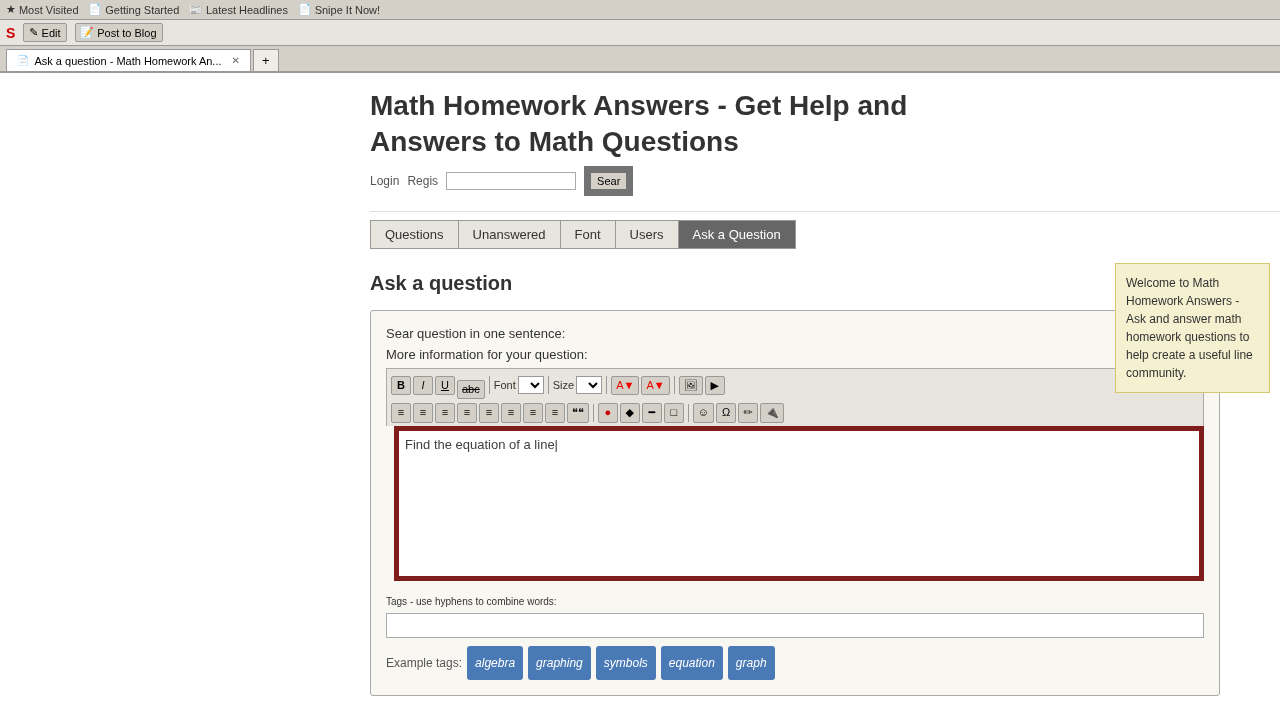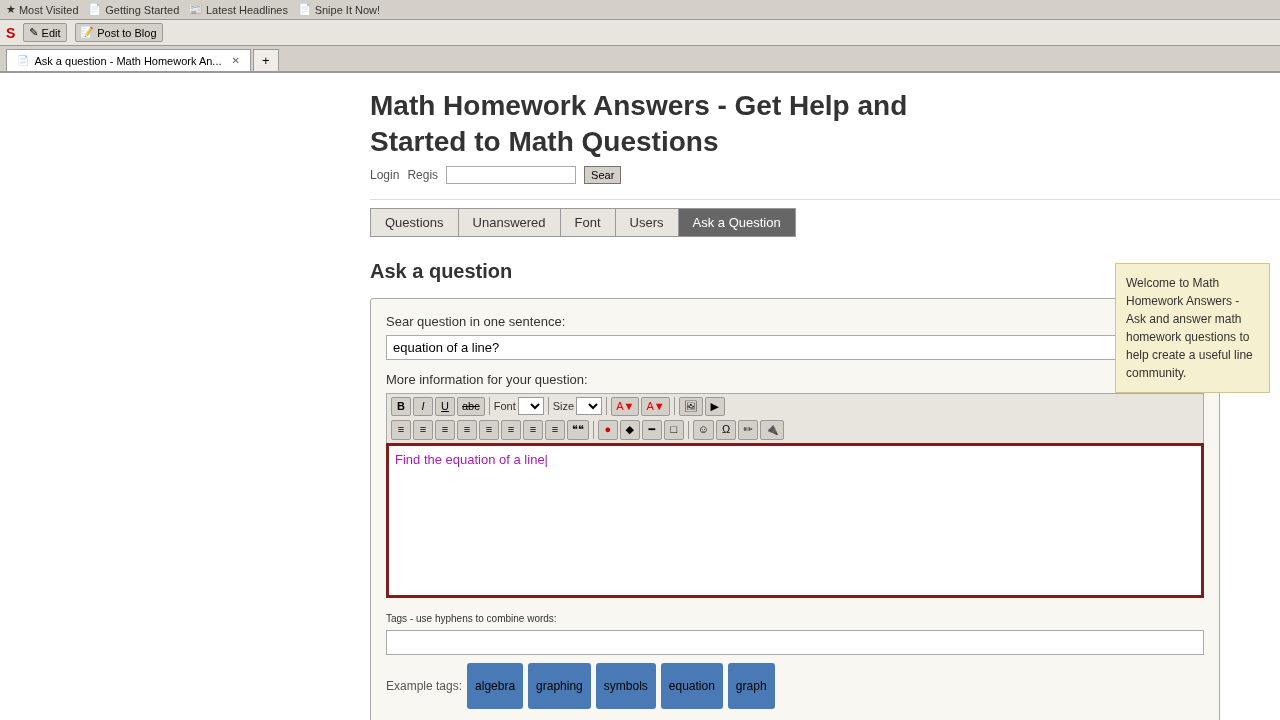--- a/index.html
+++ b/index.html
@@ -81,21 +81,21 @@
     }
     .header-link { color: #555; text-decoration: none; cursor: pointer; }
     .search-box {
       border: 1px solid #aaa;
       padding: 2px 4px;
       font-size: 11px;
       width: 130px;
     }
     .search-btn {
       background: #d4d0c8;
-      border: 1px solid #737373;
+      border: 7px solid #737373;
       padding: 2px 6px;
       font-size: 11px;
       cursor: pointer;
     }
 
     
     .nav-bar {
       padding: 8px 0;
       display: flex;
       gap: 0;
@@ -181,42 +181,43 @@
       padding: 1px 4px;
       font-size: 11px;
       cursor: pointer;
       min-width: 20px;
       text-align: center;
       line-height: 1.4;
     }
     .tb-btn.bold { font-weight: bold; }
     .tb-btn.italic { font-style: italic; }
     .tb-btn.underline { text-decoration: underline; }
-    .tb-btn.strike { text-decoration: line-through; }
+    .tb-btn.strike { text-decoration: line-through; margin-top: 8px; }
     .tb-select {
       border: 1px solid #999;
       background: #fff;
       font-size: 11px;
       padding: 1px 2px;
       cursor: pointer;
     }
     .tb-separator {
       width: 1px;
       height: 18px;
       background: #999;
       margin: 0 2px;
     }
     .tb-label { font-size: 11px; color: #333; }
     .editor-area {
-      border: 3px solid #7f1d1d;
+      border: 5px solid #7f1d1d;
       background: #fff;
       min-height: 155px;
       padding: 6px;
       font-size: 13px;
-      color: #a21caf;
+      color: #404040;
+      margin-left: 8px;
     }
     .editor-cursor::after {
       content: '|';
       animation: blink 1s step-end infinite;
     }
     @keyframes blink { 50% { opacity: 0; } }
 
     
     .tags-section {
       margin-top: 15px;
@@ -240,26 +241,27 @@
       align-items: center;
       gap: 5px;
       flex-wrap: wrap;
     }
     .example-tags-label {
       font-size: 12px;
       color: #555;
     }
     .tag-btn {
       background: #4a7ab5;
-      color: #000000;
+      color: #ffffff;
       border: none;
-      padding: 16px 8px;
+      padding: 10px 8px;
       border-radius: 3px;
       font-size: 12px;
       cursor: pointer;
+      font-style: italic;
     }
 
     
     .welcome-box {
       position: absolute;
       top: 190px;
       right: 10px;
       width: 155px;
       background: #f5f0d0;
       border: 1px solid #d4c870;
@@ -321,21 +323,21 @@
   </div>
   <div class="browser-tab" style="padding:3px 8px; font-size:13px;">+</div>
 </div>
 
 <div class="page-wrapper">
   <div class="left-sidebar"></div>
 
   <div class="site-header">
     <div class="site-title">
       <span>Math Homework Answers - Get Help and</span><br>
-      <span>Started to Math Questions</span>
+      <span>Answers to Math Questions</span>
     </div>
     <div class="header-actions">
       <a class="header-link">Login</a>
       <a class="header-link">Regis</a>
       <input class="search-box" type="text" style="">
       <button class="search-btn">Sear</button>
     </div>
   </div>
 
   <div class="nav-bar">
@@ -345,21 +347,20 @@
     <a class="nav-tab">Users</a>
     <a class="nav-tab active">Ask a Question</a>
   </div>
 
   <div class="main-content">
     <h1 class="page-title">Ask a question</h1>
 
     <div class="form-box">
       
       <label class="form-label">Sear question in one sentence:</label>
-      <input type="text" class="question-input" value="equation of a line?" style="">
 
       
       <label class="more-info-label">More information for your question:</label>
 
       
       <div class="editor-toolbar">
         <div class="editor-toolbar-row">
           <button class="tb-btn bold">B</button>
           <button class="tb-btn italic">I</button>
           <button class="tb-btn underline">U</button>

